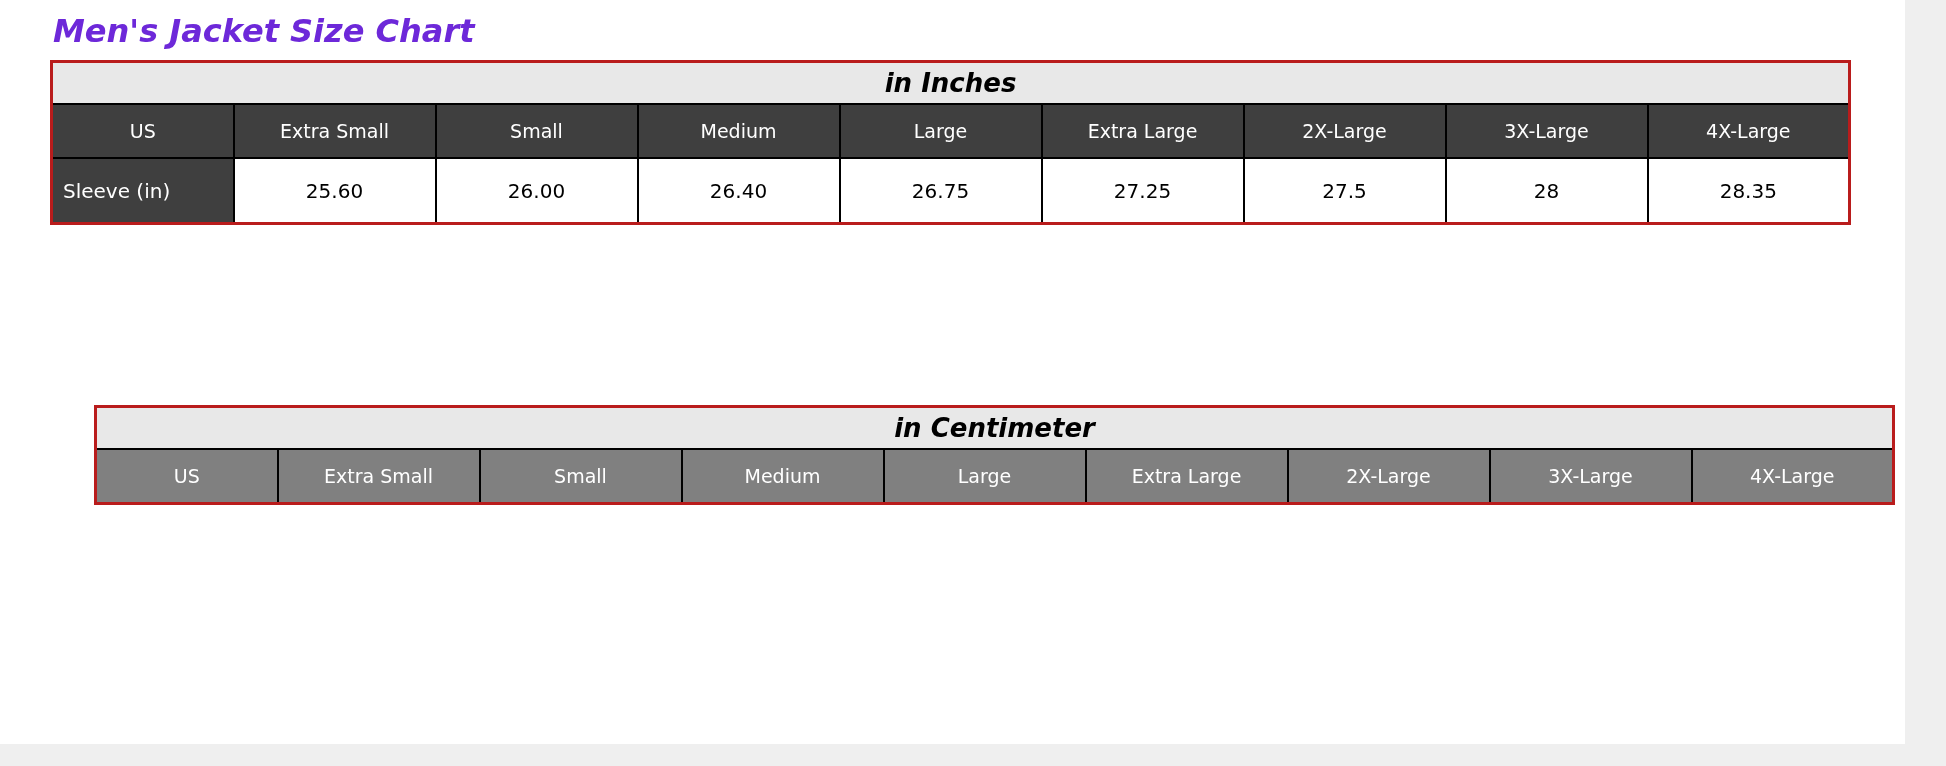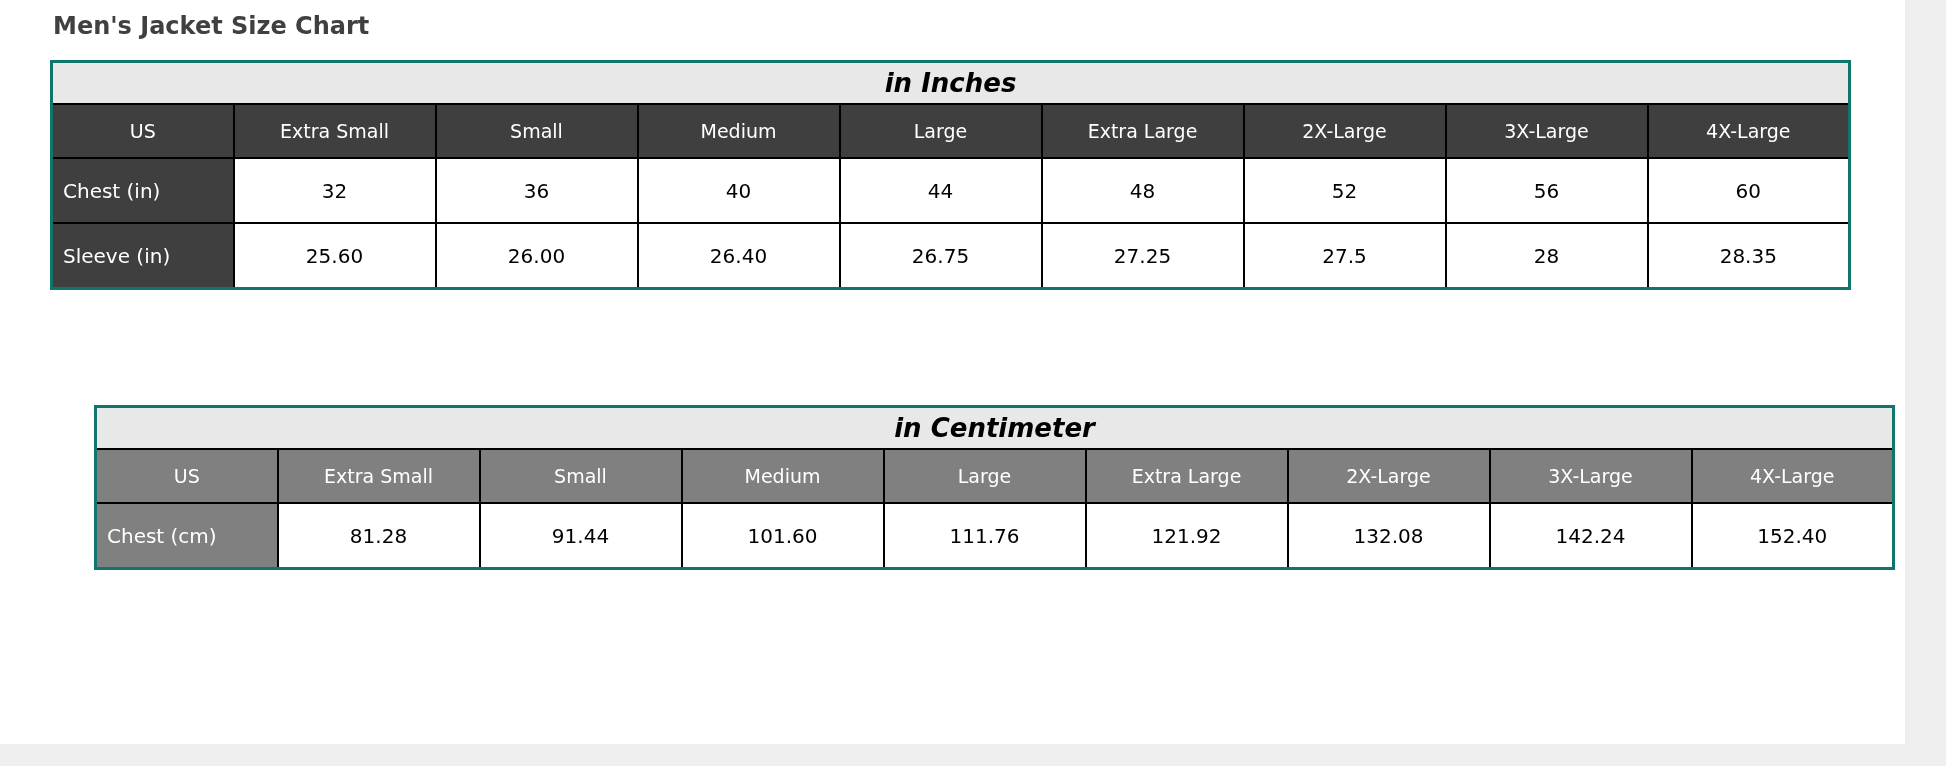--- a/index.html
+++ b/index.html
@@ -37,41 +37,42 @@
     left: 0;
     bottom: 0;
     width: 1946px;
     height: 22px;
     background: #efefef;
   }
   .page-title {
     position: absolute;
     left: 53px;
     top: 12px;
-    font-size: 24px;
+    font-size: 32px;
     font-weight: bold;
-    color: #404040;
+    font-style: italic;
+    color: #6d28d9;
     letter-spacing: 0px;
     white-space: nowrap;
   }
 
   .table-wrap {
     position: absolute;
     left: 50px;
     width: 1848px;
     box-sizing: border-box;
   }
   #inches-table { top: 60px; }
   #cm-table { top: 405px; padding-left: 44px; }
 
   table.size-table {
     border-collapse: collapse;
     table-layout: fixed;
     width: 1504px;
-    border: 3px solid #0f766e;
+    border: 3px solid #b91c1c;
   }
   table.size-table td,
   table.size-table th {
     border: 2px solid #000000;
     padding: 0;
     margin: 0;
   }
 
   .unit-banner {
     background: #e8e8e8;
@@ -159,31 +160,20 @@
           <td>Extra Small</td>
           <td>Small</td>
           <td>Medium</td>
           <td>Large</td>
           <td>Extra Large</td>
           <td>2X-Large</td>
           <td>3X-Large</td>
           <td>4X-Large</td>
         </tr>
         <tr>
-          <td class="rowlabel-in">Chest (in)</td>
-          <td class="datacell">32</td>
-          <td class="datacell">36</td>
-          <td class="datacell">40</td>
-          <td class="datacell">44</td>
-          <td class="datacell">48</td>
-          <td class="datacell">52</td>
-          <td class="datacell">56</td>
-          <td class="datacell">60</td>
-        </tr>
-        <tr>
           <td class="rowlabel-in">Sleeve (in)</td>
           <td class="datacell">25.60</td>
           <td class="datacell">26.00</td>
           <td class="datacell">26.40</td>
           <td class="datacell">26.75</td>
           <td class="datacell">27.25</td>
           <td class="datacell">27.5</td>
           <td class="datacell">28</td>
           <td class="datacell">28.35</td>
         </tr>
@@ -212,27 +202,16 @@
           <td>US</td>
           <td>Extra Small</td>
           <td>Small</td>
           <td>Medium</td>
           <td>Large</td>
           <td>Extra Large</td>
           <td>2X-Large</td>
           <td>3X-Large</td>
           <td>4X-Large</td>
         </tr>
-        <tr>
-          <td class="rowlabel-cm">Chest (cm)</td>
-          <td class="datacell">81.28</td>
-          <td class="datacell">91.44</td>
-          <td class="datacell">101.60</td>
-          <td class="datacell">111.76</td>
-          <td class="datacell">121.92</td>
-          <td class="datacell">132.08</td>
-          <td class="datacell">142.24</td>
-          <td class="datacell">152.40</td>
-        </tr>
       </tbody>
     </table>
   </div>
 </div>
 
 </body></html>

